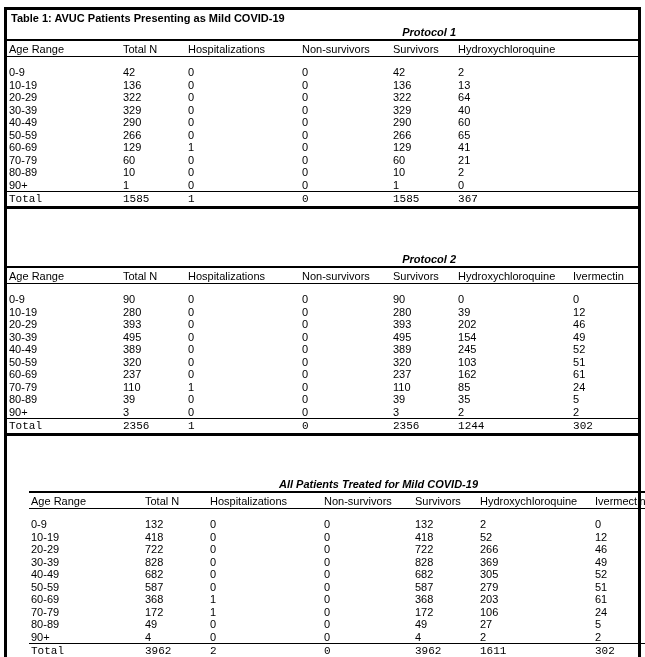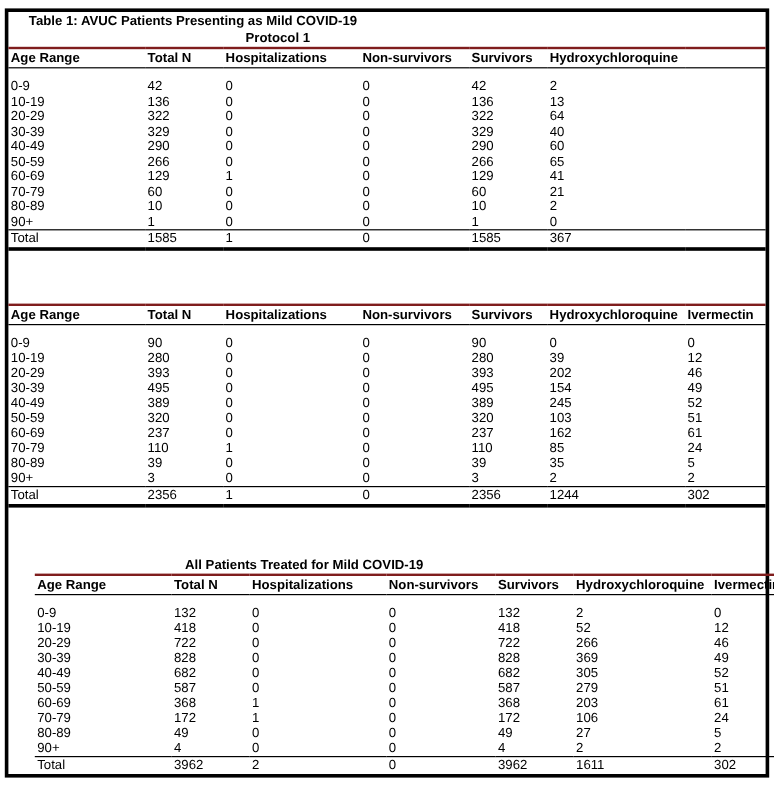--- a/index.html
+++ b/index.html
@@ -21,21 +21,21 @@
   .frame {
     position: absolute; top: 7px; left: 4px;
     width: 637px;
     border: 3px solid #000;
     background: #fff;
     box-sizing: border-box;
   }
   .doc-title {
     height: 16px; line-height: 16px;
     font-size: 11px; font-weight: 700;
-    padding-left: 17px;
+    padding-left: 4px;
     white-space: nowrap; overflow: hidden;
   }
   table.sec {
     border-collapse: collapse;
     table-layout: fixed;
     width: 631px;
     font-size: 11px;
   }
   table.sec#sec2 { margin-top: 44px; }
   table.sec#sec3 { margin-top: 42px; margin-left: 22px; }
@@ -52,34 +52,36 @@
     white-space: nowrap; overflow: hidden;
     text-align: left;
     font-weight: 400;
   }
   tr.subtitle-row td {
     height: 13px; line-height: 13px;
     padding: 0;
   }
   td.subtitle {
     font-weight: 700;
-    text-align: center;
+    text-align: right;
+    font-style: italic;
   }
   tr.header-row th {
     height: 15px; line-height: 14px;
-    font-weight: 700;
-    border-top: 2px solid #7f1d1d;
+    font-weight: 400;
+    border-top: 2px solid #000000;
     border-bottom: 1px solid #000;
   }
   tr.spacer-row td { height: 9px; }
   tr.data-row td { height: 12.5px; line-height: 12.5px; }
   tr.total-row td {
     height: 14px; line-height: 14px;
     border-top: 1px solid #000;
     border-bottom: 3px solid #000;
+    font-family: Liberation Mono, monospace;
   }
   table.sec.last tr.total-row td { border-bottom: none; }
 </style>
 </head>
 <body>
 
 <div class="canvas">
   <div class="frame">
 
     <div class="doc-title">Table 1: AVUC Patients Presenting as Mild COVID-19</div>
@@ -217,20 +219,24 @@
       <colgroup>
         <col class="c1">
           <col class="c2">
           <col class="c3">
           <col class="c4">
           <col class="c5">
           <col class="c6">
           <col class="c7">
       </colgroup>
       <tbody>
+        <tr class="subtitle-row">
+          <td colspan="5" class="subtitle">Protocol 2</td>
+          <td colspan="2"></td>
+        </tr>
         <tr class="header-row">
           <th>Age Range</th>
           <th>Total N</th>
           <th>Hospitalizations</th>
           <th>Non-survivors</th>
           <th>Survivors</th>
           <th>Hydroxychloroquine</th>
           <th>Ivermectin</th>
         </tr>
         <tr class="spacer-row">

